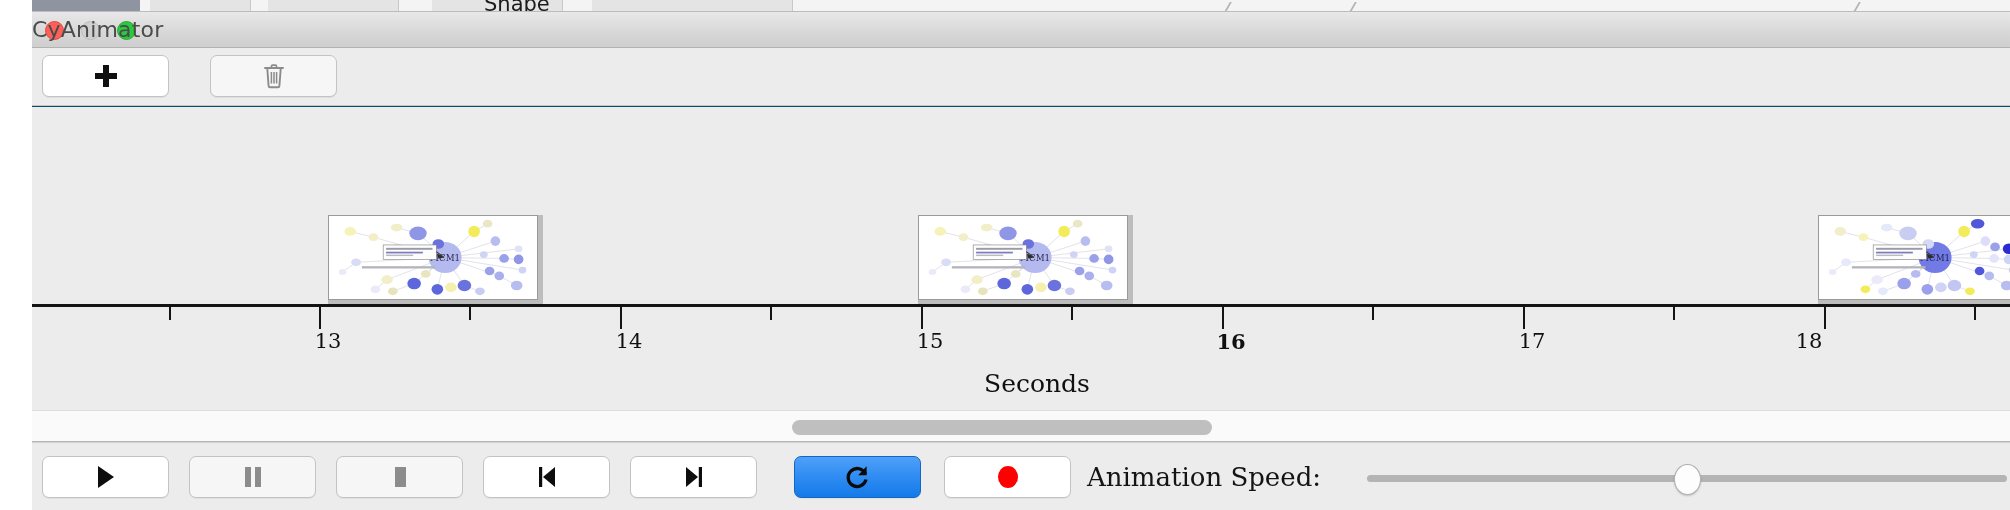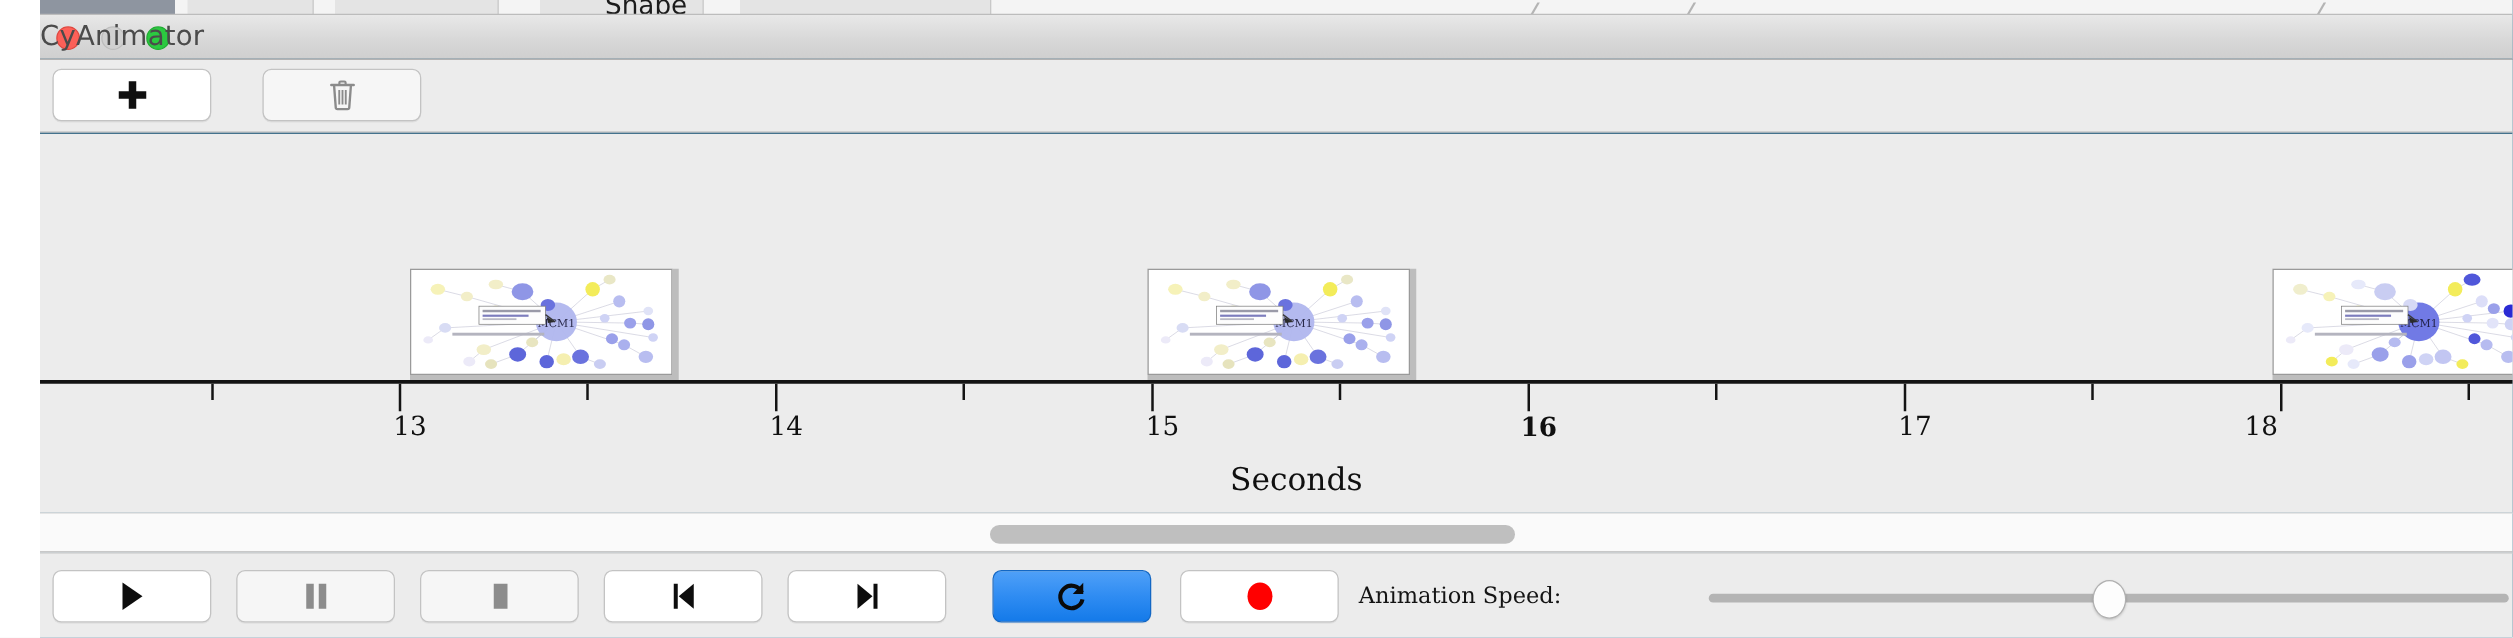--- a/index.html
+++ b/index.html
@@ -268,21 +268,21 @@
     background: linear-gradient(to bottom, #4fa0f8 0%, #2f8cf2 50%, #147ae9 100%);
     border: 1px solid #1367c4;
   }
 
   .speed-label {
     position: absolute;
     left: 1055px;
     top: 13px;
     height: 42px;
     line-height: 42px;
-    font-size: 18px;
+    font-size: 26px;
     color: #141414;
     font-family: "DejaVu Serif", serif;
     white-space: nowrap;
   }
   .slider-track {
     position: absolute;
     left: 1335px;
     top: 32px;
     width: 640px;
     height: 7px;

